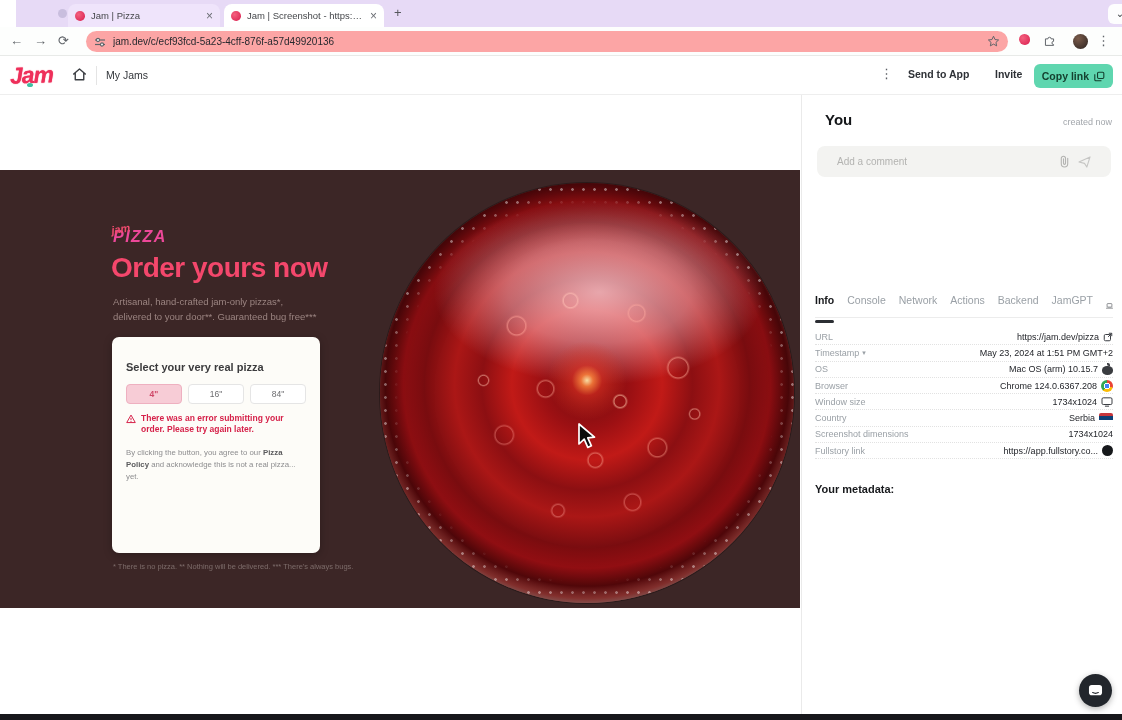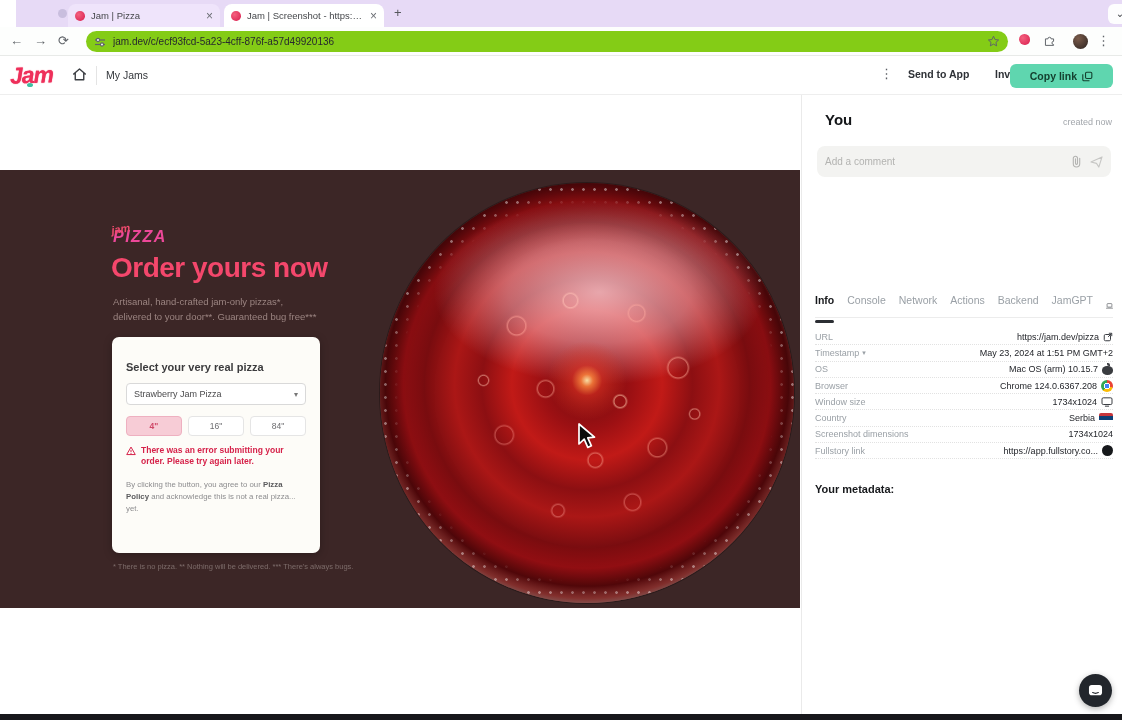--- a/index.html
+++ b/index.html
@@ -13,36 +13,36 @@
   .tab1 { left:52px; width:152px; background:#efe4fb; }
   .tab2 { left:208px; width:160px; background:#ffffff; }
   .favicon { width:10px; height:10px; border-radius:50% 50% 48% 52%; background:radial-gradient(circle at 35% 35%, #f4607e, #d81e4e); flex:0 0 auto; }
   .tab-title { font-size:9.5px; color:#45474b; white-space:nowrap; overflow:hidden; text-overflow:ellipsis; flex:1; }
   .tab-close { font-size:12px; color:#6c6f75; line-height:1; cursor:default; }
   .newtab { position:absolute; left:378px; top:5px; font-size:13px; color:#55575c; }
   .tab-chevron-btn { position:absolute; right:6px; top:4px; width:24px; height:20px; background:#fdfdfe; border-radius:6px; text-align:center; font-size:10px; color:#3c3f44; line-height:19px; }
 
   .toolbar { position:absolute; left:0; top:27px; width:1122px; height:29px; background:#fdfefd; border-bottom:1px solid #e8eae8; }
   .nav-ic { position:absolute; top:6px; font-size:13px; color:#5f6368; }
-  .addressbar { position:absolute; left:86px; top:4px; width:922px; height:21px; background:#84cc16; border-radius:11px; display:flex; align-items:center; padding:0 8px; gap:7px; }
+  .addressbar { position:absolute; left:86px; top:4px; width:922px; height:21px; background:#fca5a5; border-radius:11px; display:flex; align-items:center; padding:0 8px; gap:7px; }
   .addr-url { font-size:10px; color:#27292e; flex:1; white-space:nowrap; overflow:hidden; }
   .tb-right-ic { position:absolute; top:7px; }
   .avatar { width:15px; height:15px; border-radius:50%; background:radial-gradient(circle at 35% 30%, #7a5b4a, #2b2320); }
   .jam-ext-dot { width:11px; height:11px; border-radius:50% 50% 46% 54%; background:radial-gradient(circle at 35% 35%, #f4607e, #d81e4e); }
 
   
   .appheader { position:absolute; left:0; top:56px; width:1122px; height:39px; background:#fff; border-bottom:1px solid #eeeeee; }
   .jam-logo { position:absolute; left:10px; top:6px; font-size:23px; font-weight:900; font-style:italic; color:#ee2f5a; letter-spacing:-1px; transform:rotate(-2deg); text-shadow:0 0 1px #ee2f5a; }
   .jam-logo-accent { position:absolute; left:27px; top:27px; width:6px; height:4px; border-radius:50%; background:#3dbfa0; }
   .hm-ic { position:absolute; left:71px; top:10px; }
   .hd-divider { position:absolute; left:96px; top:10px; width:1px; height:19px; background:#e4e4e4; }
   .my-jams { position:absolute; left:106px; top:13px; font-size:10.5px; color:#33363b; }
   .hd-kebab { position:absolute; left:880px; top:10px; font-size:13px; color:#5a5d63; }
   .hd-btn { position:absolute; top:12px; font-size:10.5px; color:#2e3136; font-weight:600; }
-  .copy-link-btn { position:absolute; right:9px; top:8px; height:24px; background:#5fd6af; border-radius:6px; display:flex; align-items:center; gap:5px; padding:0 20px; font-size:10.5px; font-weight:700; color:#14412f; }
+  .copy-link-btn { position:absolute; right:9px; top:8px; height:24px; background:#5fd6af; border-radius:6px; display:flex; align-items:center; gap:5px; padding:0 8px; font-size:10.5px; font-weight:700; color:#14412f; }
 
   
   .main-left { position:absolute; left:0; top:95px; width:800px; height:625px; background:#fff; }
   .pizza-page { position:absolute; left:0; top:75px; width:800px; height:438px; background:#3c2626; overflow:hidden; }
 
   .pz-logo { position:absolute; left:113px; top:50px; }
   .pz-logo-script { display:block; font-size:11px; font-weight:700; font-style:italic; color:#ef4b6e; transform:rotate(-9deg); margin-left:-2px; margin-bottom:-4px; }
   .pz-logo-main { font-size:16px; font-weight:700; font-style:italic; color:#ec4899; letter-spacing:1.5px; }
   .pz-heading { position:absolute; left:111px; top:82px; font-size:28px; font-weight:800; color:#f4476c; letter-spacing:-0.5px; }
   .pz-sub { position:absolute; left:113px; top:124px; font-size:9.5px; line-height:1.6; color:#9b8481; }
@@ -91,21 +91,21 @@
     -webkit-mask: radial-gradient(circle, transparent 64%, #000 69%);
     mask: radial-gradient(circle, transparent 64%, #000 69%);
   }
   .cursor { position:absolute; left:575px; top:252px; }
 
   
   .sidebar { position:absolute; left:801px; top:95px; width:321px; height:625px; background:#fff; border-left:1px solid #eaeaea; }
   .you-row { position:absolute; left:23px; right:10px; top:16px; display:flex; align-items:baseline; }
   .you-name { font-size:15px; font-weight:700; color:#141619; }
   .you-time { margin-left:auto; font-size:9px; color:#a2a6ab; }
-  .comment-box { position:absolute; left:15px; right:11px; top:51px; height:31px; background:#f3f3f1; border-radius:8px; display:flex; align-items:center; padding:0 8px; gap:8px; }
+  .comment-box { position:absolute; left:15px; right:11px; top:51px; height:31px; background:#f3f3f1; border-radius:8px; display:flex; align-items:center; padding:0 20px; gap:8px; }
   .comment-ph { font-size:10px; color:#b3b3b1; flex:1; }
 
   .dev-tabs { position:absolute; left:13px; right:9px; top:200px; height:23px; display:flex; gap:13px; align-items:center; border-bottom:1px solid #ececec; }
   .dev-tab { font-size:10.5px; color:#9aa0a6; position:relative; padding-bottom:16px; top:2px; }
   .dev-tab.active { color:#17191c; font-weight:700; }
   .dev-tab.active::after { content:""; position:absolute; left:0; right:0; bottom:-1px; height:3px; border-radius:2px; background:#2b2e33; }
   .dev-tabs .laptop { margin-left:auto; position:relative; top:0; }
 
   .info-list { position:absolute; left:13px; right:9px; top:234px; }
   .inforow { height:16.3px; display:flex; align-items:center; border-bottom:1px dotted #e2e2e2; }
@@ -212,24 +212,20 @@
       <span class="pz-logo-main">PIZZA</span>
     </div>
     <div class="pz-heading">Order yours now</div>
     <div class="pz-sub">
       <span>Artisanal, hand-crafted jam-only pizzas*,</span><br>
       <span>delivered to your door**. Guaranteed bug free***</span>
     </div>
 
     <div class="card">
       <div class="card-title">Select your very real pizza</div>
-      <div class="flavor-select">
-        <span>Strawberry Jam Pizza</span>
-        <span class="caret">▾</span>
-      </div>
       <div class="sizes">
         <span class="size-btn active">4"</span>
         <span class="size-btn">16"</span>
         <span class="size-btn">84"</span>
       </div>
       <div class="form-error">
         <svg width="10" height="10" viewBox="0 0 14 14">
           <path d="M7 1.5 L13 12 H1 Z" fill="none" stroke="#d6224a" stroke-width="1.4" stroke-linejoin="round"></path>
           <line x1="7" y1="5.5" x2="7" y2="8.5" stroke="#d6224a" stroke-width="1.4"></line>
           <circle cx="7" cy="10.3" r=".8" fill="#d6224a"></circle>

